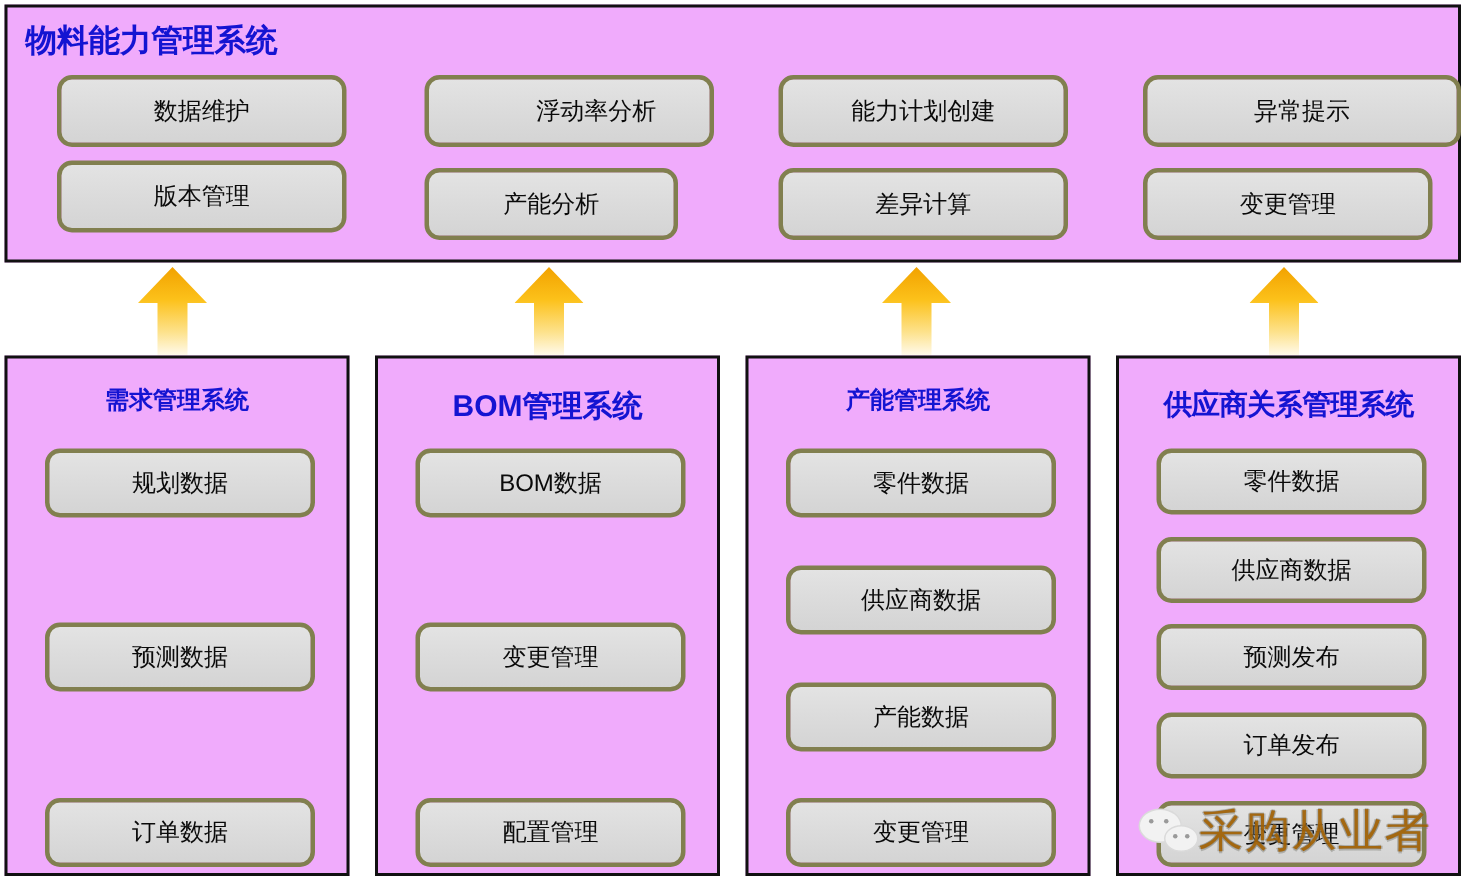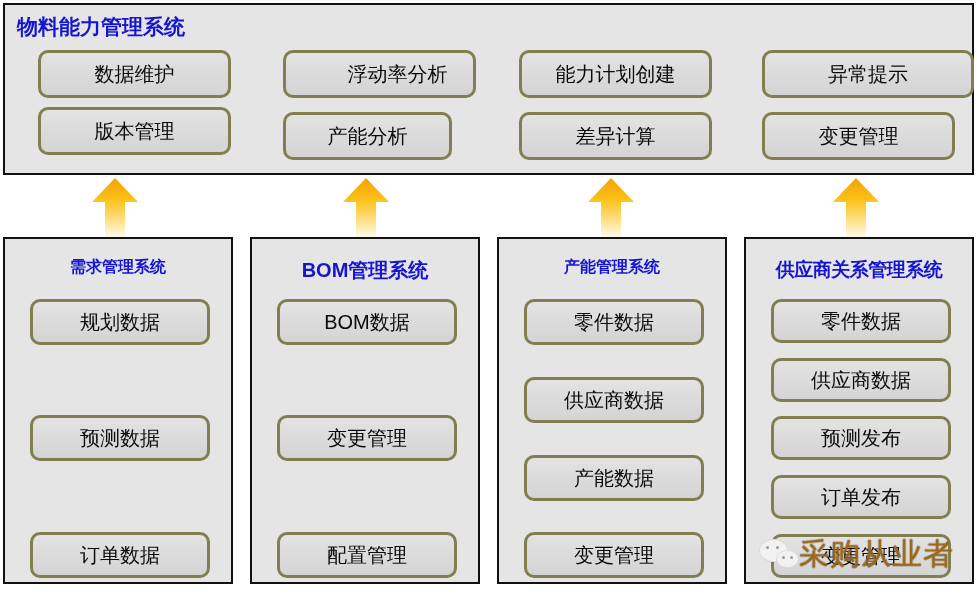--- a/index.html
+++ b/index.html
@@ -15,21 +15,21 @@
     position: relative;
     width: 977px;
     height: 593px;
     background: #ffffff;
     overflow: hidden;
   }
 
   
   .panel {
     position: absolute;
-    background: #e5e5e5;
+    background: #f0abfc;
     border: 2px solid #111111;
     box-sizing: border-box;
   }
   .panel-title {
     position: absolute;
     left: 10px;
     top: 6px;
     color: #1414d2;
     font-weight: bold;
     font-size: 20px;
@@ -61,21 +61,21 @@
   #panel-supplier .panel-title { font-size: 19px; letter-spacing: -0.5px; }
 
   
   .rbox {
     position: absolute;
     box-sizing: border-box;
     border: 3px solid #817f4f;
     border-radius: 10px;
     background: linear-gradient(to bottom, #e3e3e3 0%, #dcdcdc 45%, #d4d4d4 100%);
     color: #0a0a0a;
-    font-size: 20px;
+    font-size: 16px;
     display: flex;
     align-items: center;
     justify-content: center;
     white-space: nowrap;
     text-align: right;
   }
 
   
   .arrow {
     position: absolute;

